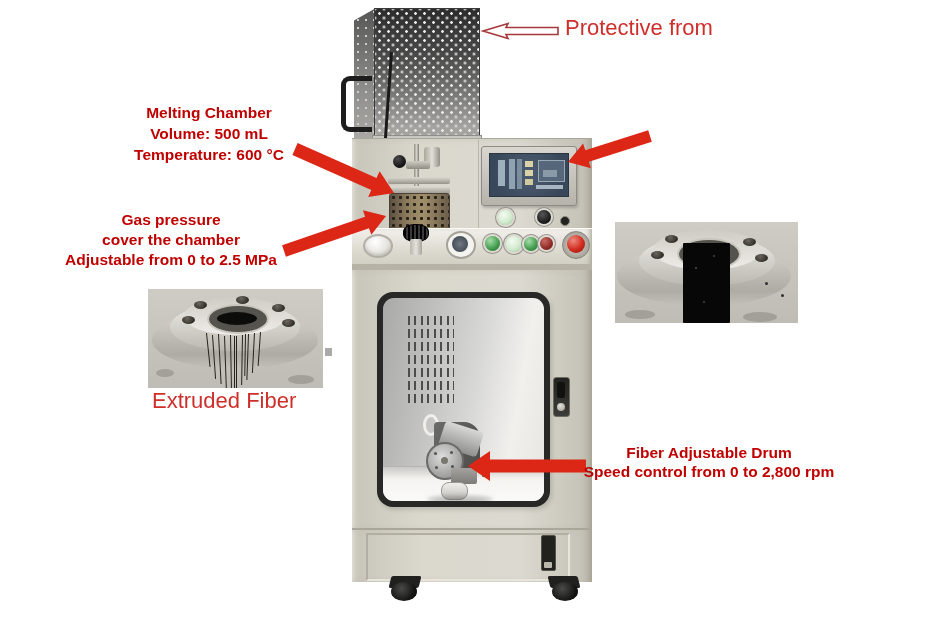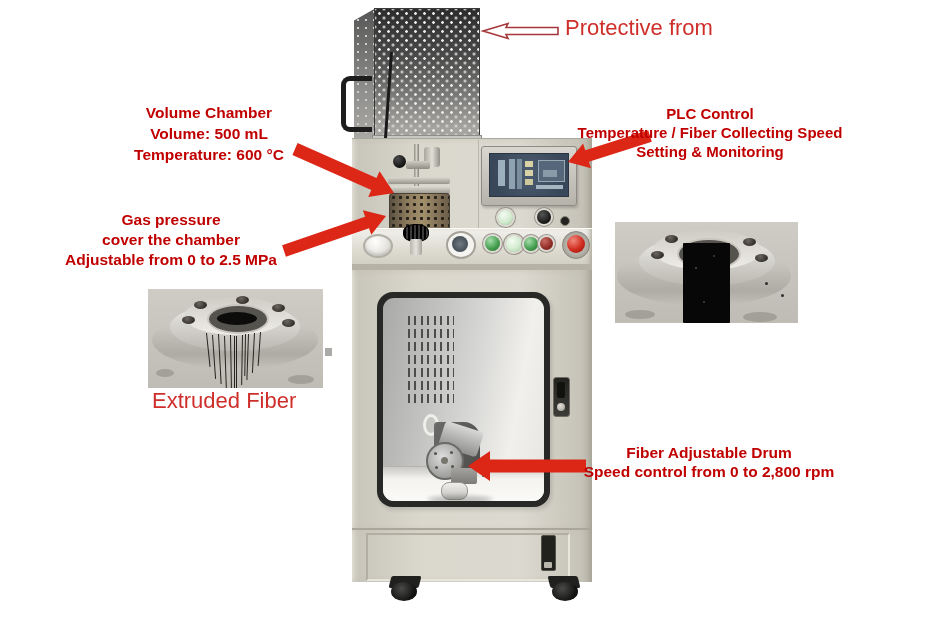--- a/index.html
+++ b/index.html
@@ -212,36 +212,31 @@
       <path d="M292.4,154.9L371.3,190.0L368.2,196.9L394.0,193.0L379.6,171.3L376.5,178.1L297.6,143.1Z" fill="#dc2616"></path>
       <path d="M285.9,256.7L369.0,228.2L371.3,234.8L386.0,216.0L362.9,210.2L365.1,216.8L282.1,245.3Z" fill="#dc2616"></path>
       <path d="M648.2,130.3L585.3,150.2L583.1,143.6L568.0,162.0L591.0,168.3L588.9,161.7L651.8,141.7Z" fill="#dc2616"></path>
       <path d="M586.0,459.5L490.0,459.5L490.0,451.0L468.0,466.0L490.0,481.0L490.0,472.5L586.0,472.5Z" fill="#dc2616"></path>
       <path d="M483,31 L508,23.5 L506,27.5 L558,27.5 L558,34.5 L506,34.5 L508,38.5 Z" fill="#ffffff" stroke="#a6373a" stroke-width="1.6"></path>
     </svg>
 
   <div class="caption" style="left:565px;top:15px;">Protective from</div>
 
   <div class="ann" style="left:94px;top:102px;width:230px;line-height:21px;">
-    <div>Volume Chamber</div>
+    <div>Melting Chamber</div>
     <div>Volume: 500 mL</div>
     <div>Temperature: 600 °C</div>
   </div>
 
   <div class="ann" style="left:56px;top:210px;width:230px;line-height:20px;">
     <div>Gas pressure</div>
     <div>cover the chamber</div>
     <div>Adjustable from 0 to 2.5 MPa</div>
   </div>
 
-  <div class="ann" style="left:570px;top:104px;width:280px;line-height:19px;font-size:15px;">
-    <div>PLC Control</div>
-    <div>Temperature / Fiber Collecting Speed</div>
-    <div>Setting &amp; Monitoring</div>
-  </div>
 
   <div class="ann" style="left:569px;top:443px;width:280px;line-height:19px;">
     <div>Fiber Adjustable Drum</div>
     <div>Speed control from 0 to 2,800 rpm</div>
   </div>
 
   <div class="caption" style="left:152px;top:388px;">Extruded Fiber</div>
 </div>
 
 </body></html>

